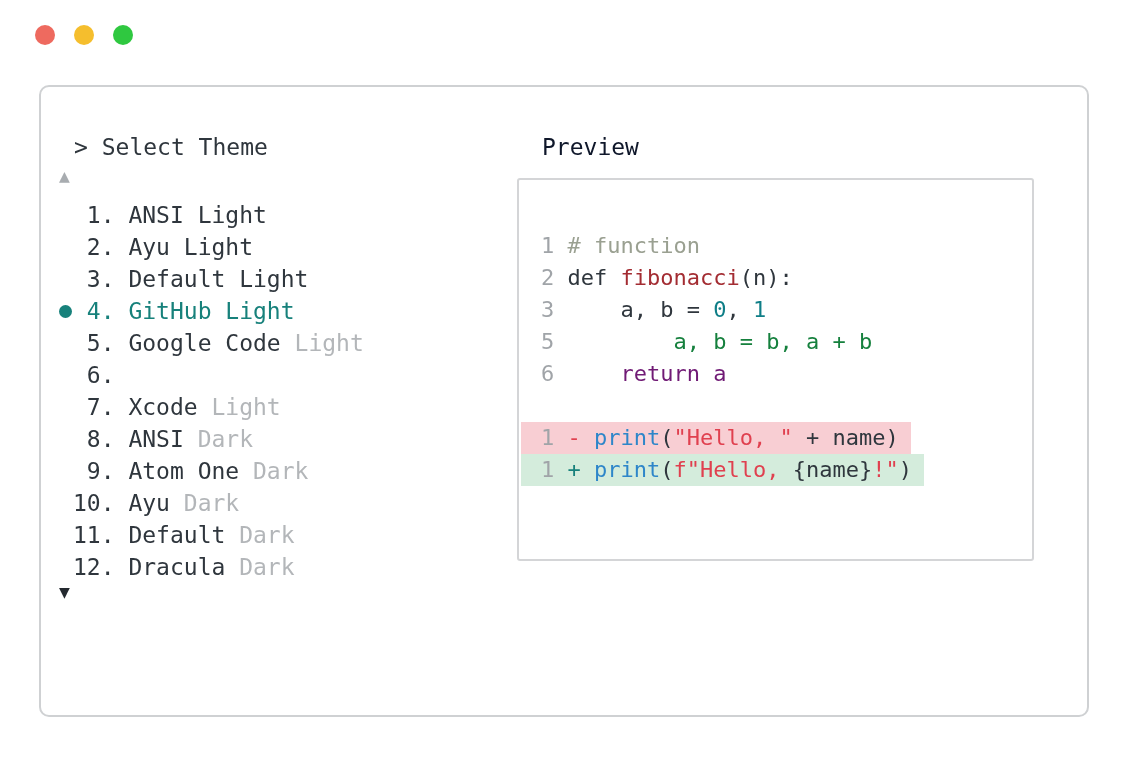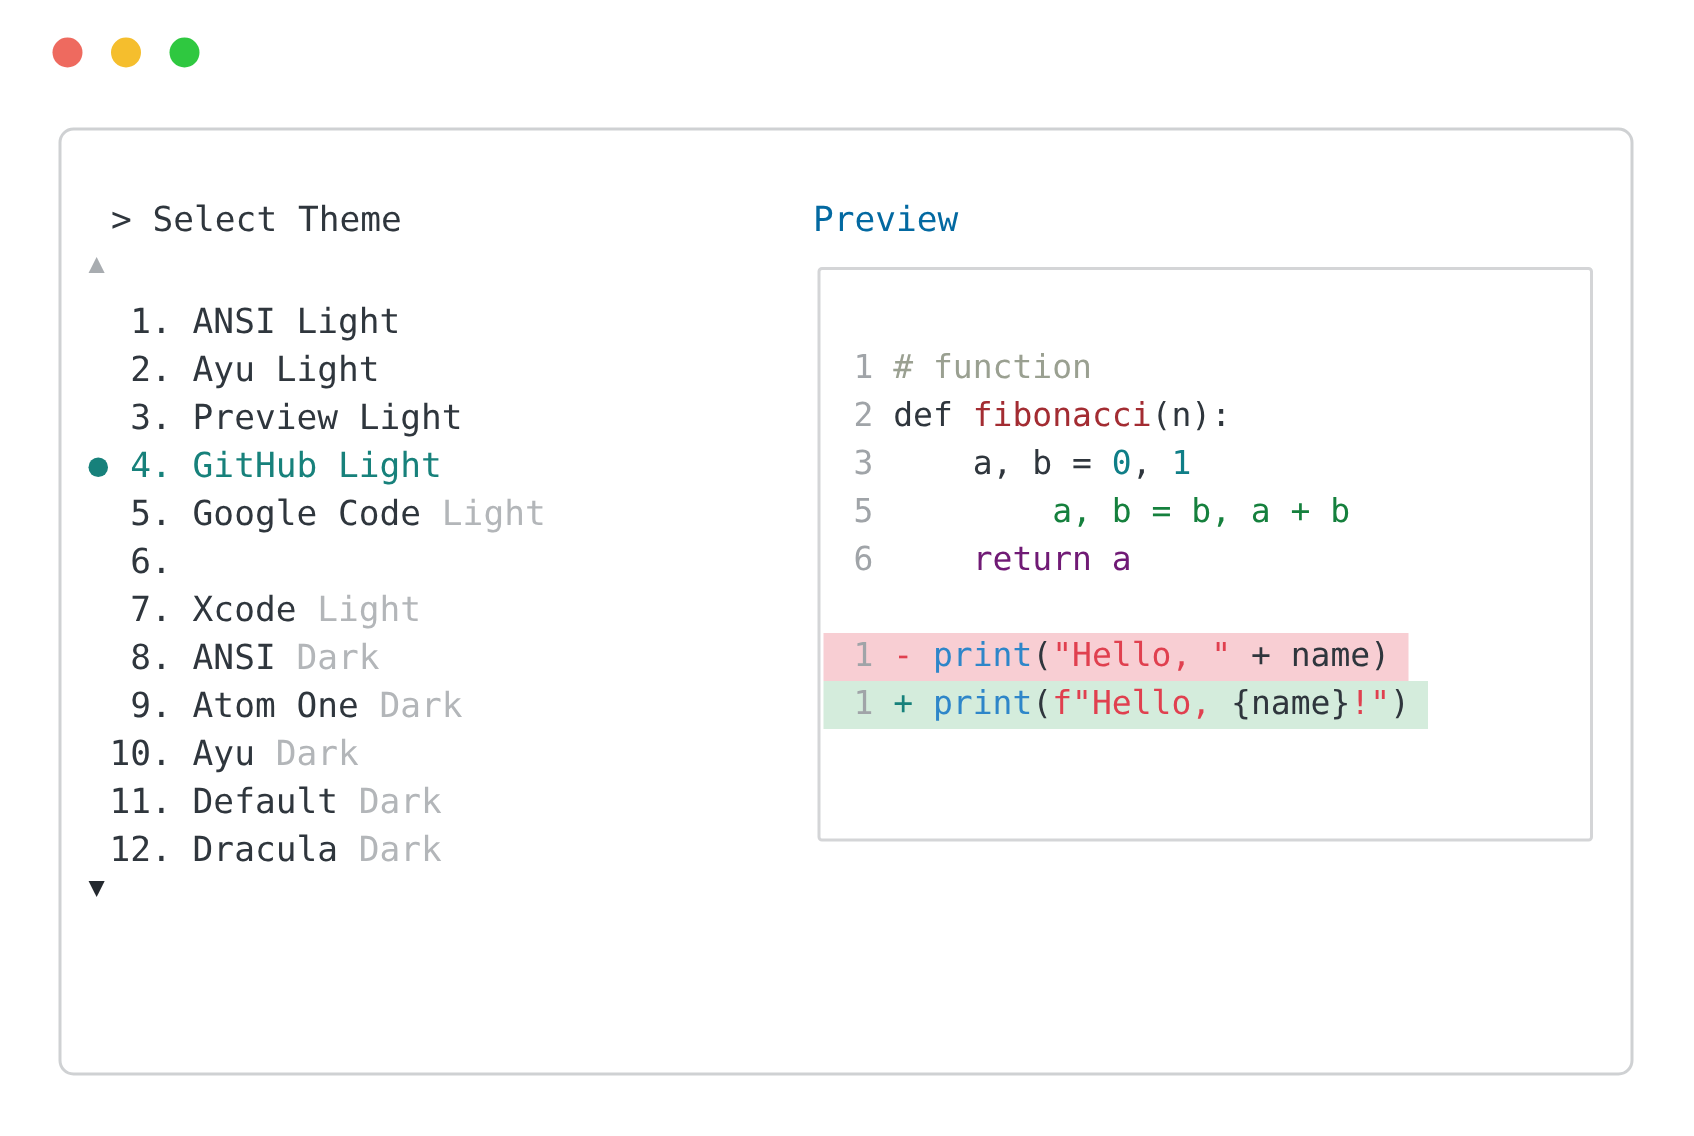--- a/index.html
+++ b/index.html
@@ -23,22 +23,22 @@
   .theme-list { position:absolute; left:18px; top:112px; width:440px; }
   .theme-row  { display:flex; align-items:center; height:32px; font-size:23px;
                 color:#2f363d; cursor:default; }
   .marker { width:13px; height:13px; margin-right:1px; border-radius:50%; flex:0 0 13px; }
   .num    { white-space:pre; }
   .tname  { white-space:pre; }
   .tdim   { white-space:pre; color:#b3b6b9; }
 
   .help { position:absolute; left:18px; top:556px; font-size:23px; color:#b3b6b9; white-space:pre; }
 
-  .preview-title { position:absolute; left:501px; top:47px; font-size:23px; color:#0369a1; }
-  .preview-pane  { position:absolute; left:504px; top:91px; width:517px; height:383px;
+  .preview-title { position:absolute; left:501px; top:47px; font-size:23px; color:#0f172a; }
+  .preview-pane  { position:absolute; left:476px; top:91px; width:517px; height:383px;
                    border:2px solid #d4d5d7; border-radius:3px; background:#ffffff;
                    padding:50px 0 0 22px; overflow:hidden; }
   .code-line { height:32px; line-height:32px; font-size:22px; white-space:pre; }
   .chip      { display:inline-block; line-height:32px; }
   .chip.bg   { margin-left:-20px; padding-left:20px; padding-right:12px; }
   .ln        { white-space:pre; }
 </style>
 </head>
 <body>
 
@@ -61,21 +61,21 @@
         <span class="tname">ANSI Light</span>
       </div>
       <div class="theme-row">
         <span class="marker"></span>
         <span class="num"> 2. </span>
         <span class="tname">Ayu Light</span>
       </div>
       <div class="theme-row">
         <span class="marker"></span>
         <span class="num"> 3. </span>
-        <span class="tname">Preview Light</span>
+        <span class="tname">Default Light</span>
       </div>
       <div class="theme-row" style="color: rgb(23, 129, 123);">
         <span class="marker" style="background: rgb(23, 129, 123);"></span>
         <span class="num"> 4. </span>
         <span class="tname">GitHub Light</span>
       </div>
       <div class="theme-row">
         <span class="marker"></span>
         <span class="num"> 5. </span>
         <span class="tname">Google Code </span>

